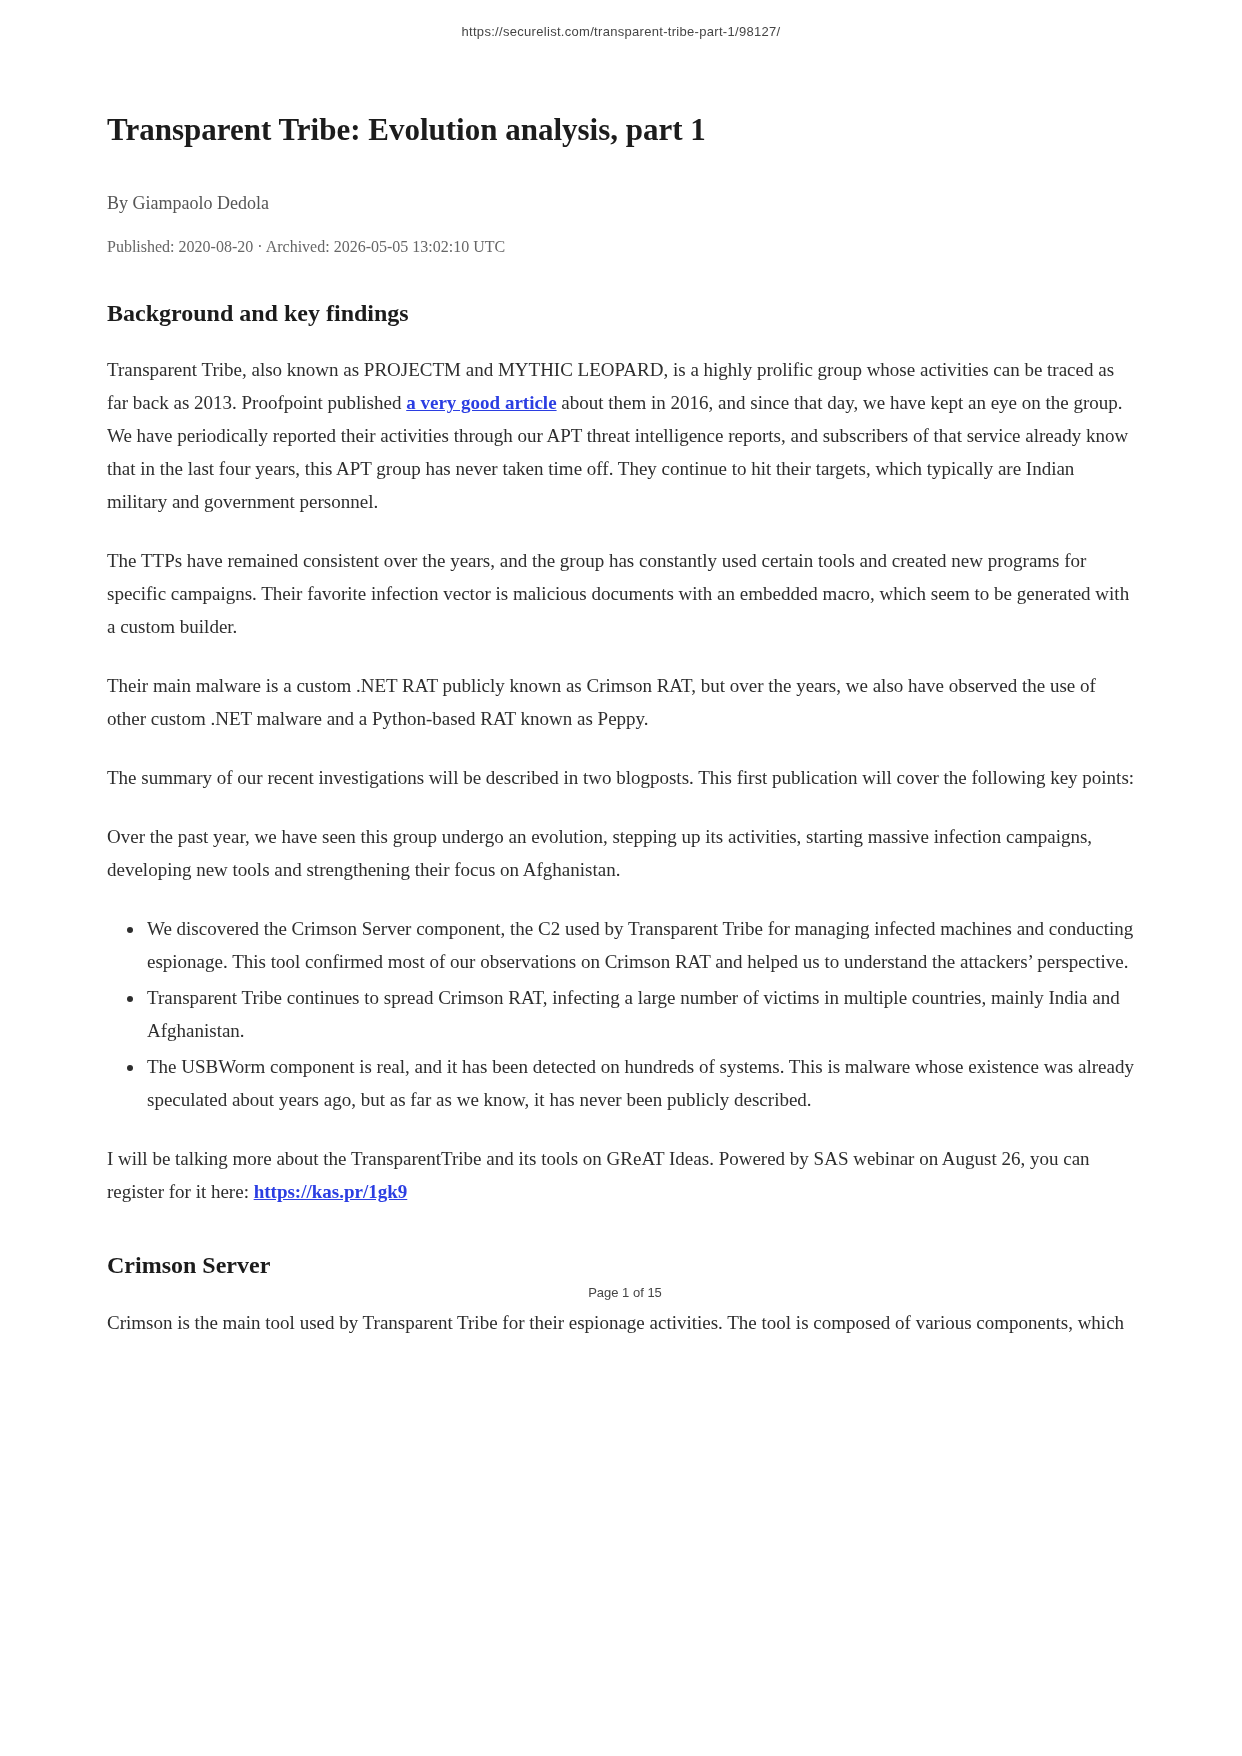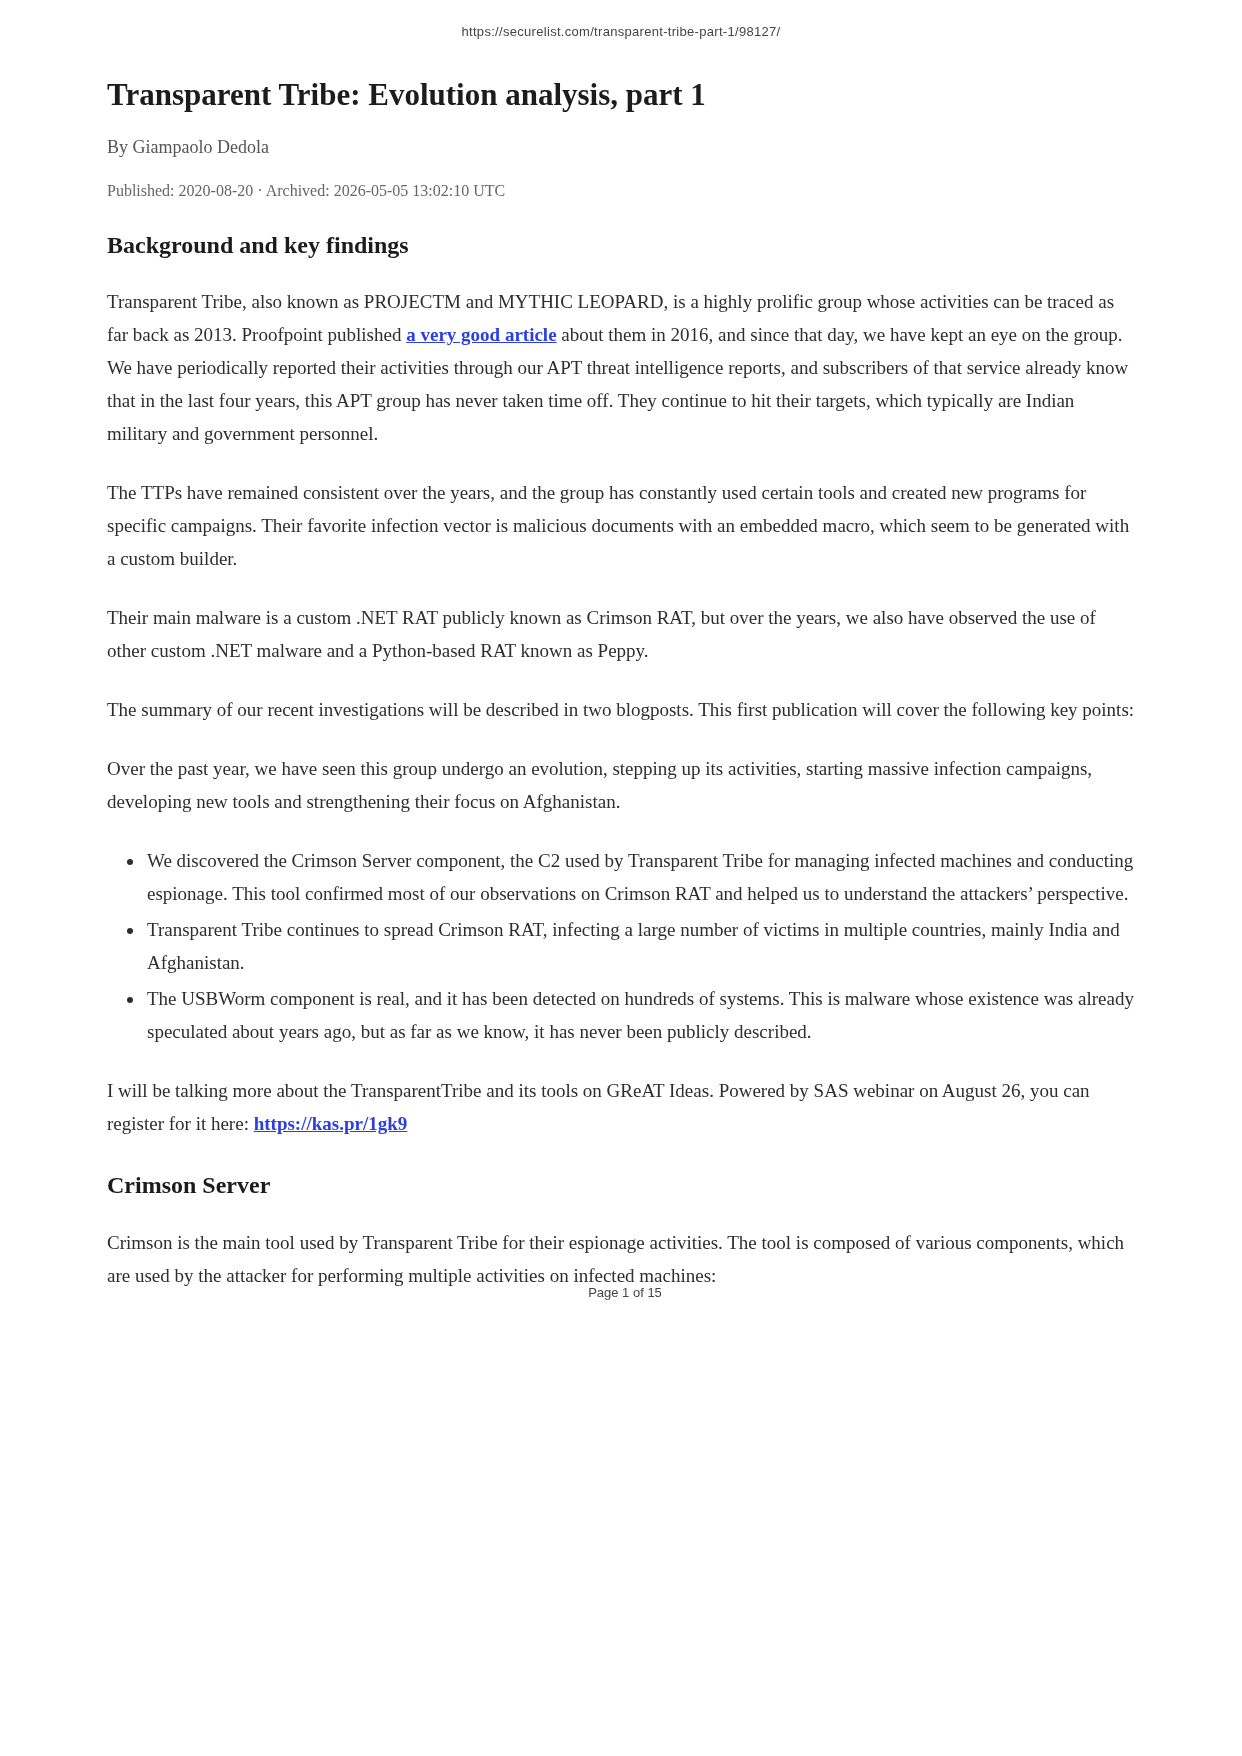--- a/index.html
+++ b/index.html
@@ -16,40 +16,40 @@
     position: absolute;
     top: 24px;
     left: 0;
     width: 100%;
     text-align: center;
     font-family: "Liberation Sans", sans-serif;
     font-size: 13px;
     letter-spacing: 0.3px;
     color: #454545;
   }
-  .content { padding: 77px 107px 0 107px; }
+  .content { padding: 112px 107px 0 107px; }
   h1.article-title {
     margin: 0;
     font-size: 31px;
     line-height: 1.15;
     font-weight: bold;
     color: #1c1c1c;
   }
   .byline {
-    margin-top: 24px;
+    margin-top: 45px;
     font-size: 18px;
     color: #555555;
   }
   .meta {
     margin-top: 24px;
     font-size: 16px;
     color: #666666;
   }
   h2.section-heading {
-    margin: 32px 0 0 0;
+    margin: 44px 0 0 0;
     font-size: 24px;
     line-height: 1.15;
     font-weight: bold;
     color: #1c1c1c;
   }
   p.body-par {
     margin: 26px 0 0 0;
     font-size: 19px;
     line-height: 33px;
     color: #2e2e2e;

